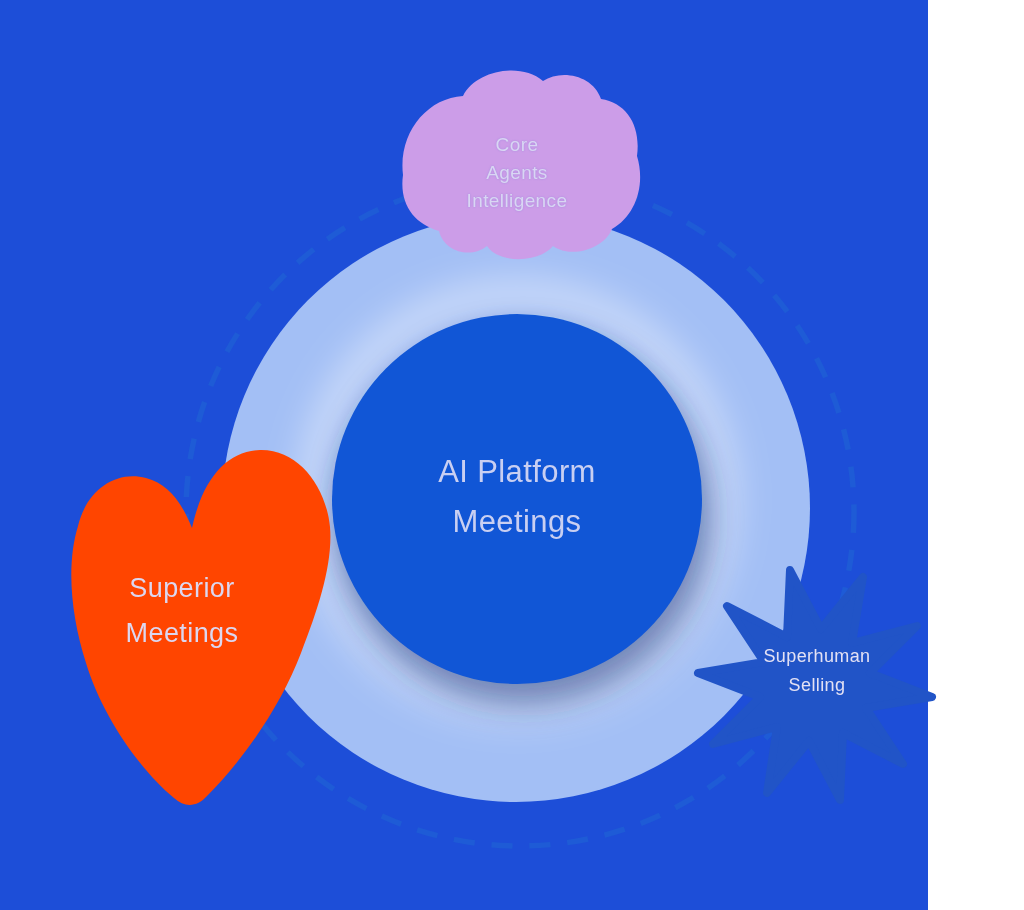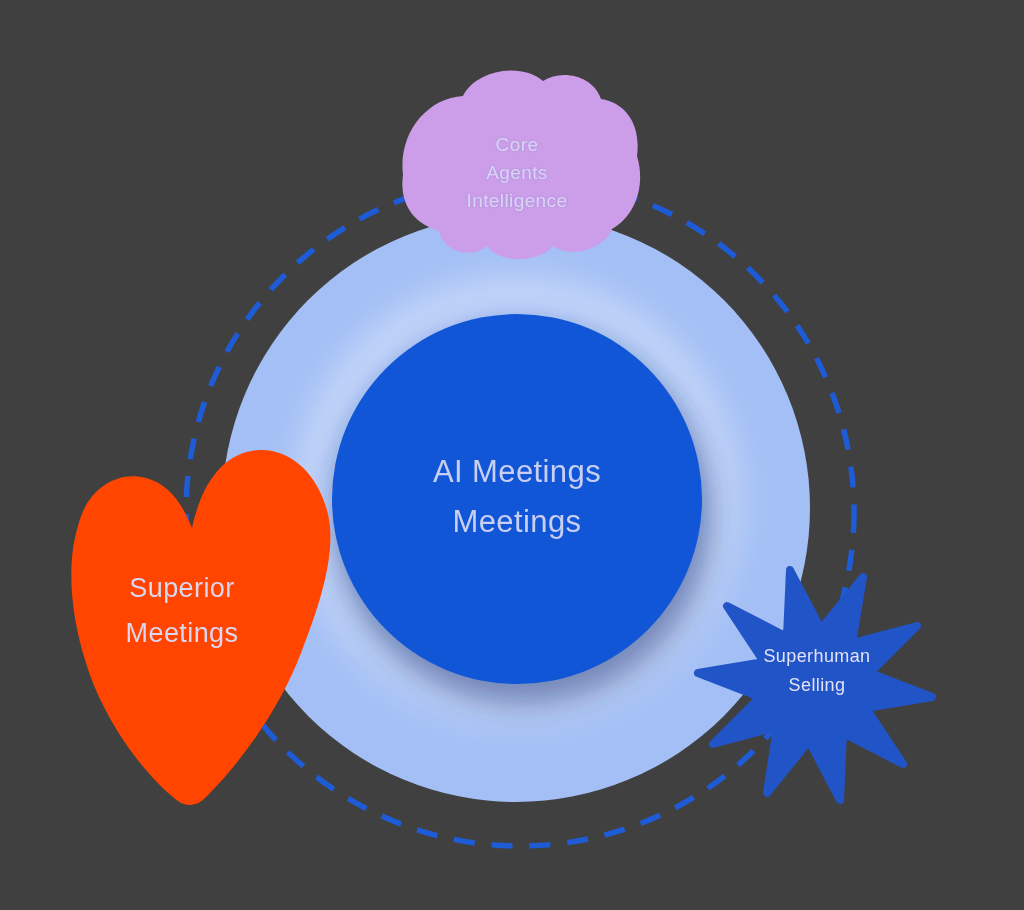--- a/index.html
+++ b/index.html
@@ -5,23 +5,23 @@
   html, body {
     margin: 0;
     padding: 0;
     width: 1024px;
     height: 910px;
     overflow: hidden;
     font-family: "Liberation Sans", sans-serif;
   }
   .stage {
     position: relative;
-    width: 1024px;
+    width: 928px;
     height: 910px;
-    background: #404040;
+    background: #1d4ed8;
   }
   .stage svg {
     position: absolute;
     inset: 0;
     display: block;
   }
   .label {
     position: absolute;
     text-align: center;
     pointer-events: none;
@@ -119,21 +119,21 @@
              L 760 697 L 698 673 L 764 662 L 727 606 L 787 637 Z" stroke-width="8" stroke-linejoin="round" stroke="#2154C7" fill="#2154C7"></path>
   </svg>
 
   <div class="label label-cloud">
     <div>Core</div>
     <div>Agents</div>
     <div>Intelligence</div>
   </div>
 
   <div class="label label-center">
-    <div>AI Meetings</div>
+    <div>AI Platform</div>
     <div>Meetings</div>
   </div>
 
   <div class="label label-heart">
     <div>Superior</div>
     <div>Meetings</div>
   </div>
 
   <div class="label label-star">
     <div>Superhuman</div>

